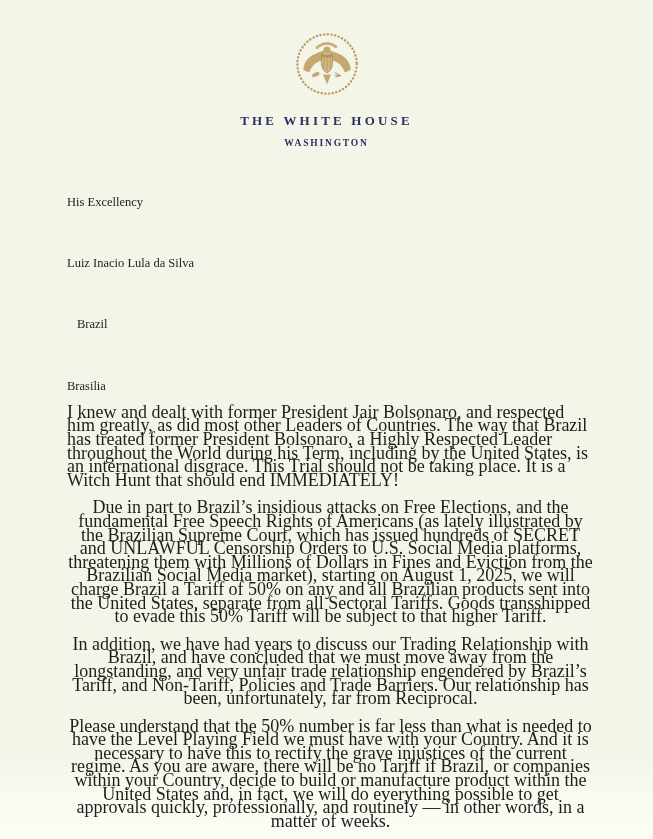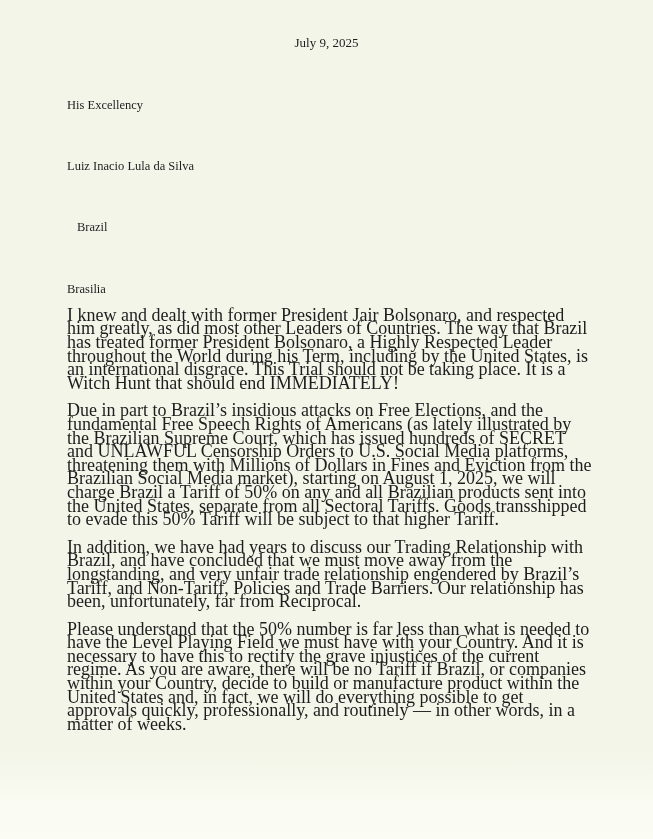--- a/index.html
+++ b/index.html
@@ -50,29 +50,56 @@
     margin: 43px 0 0 67px;
     font-size: 12.5px;
   }
   .letter-body {
     margin: 0 59px 0 67px;
     font-size: 18px;
     line-height: 13.6px;
     text-align: left;
   }
   .letter-body p { margin: 13px 0 0 0; }
-  .letter-body p + p { margin-top: 14px; }
+  .letter-body p + p { margin-top: 14px; text-align: center; }
 </style>
 </head>
 <body>
 
 <div class="page">
 
+  <div class="letterhead">
+    <svg class="seal" viewBox="0 0 100 100" aria-hidden="true">
 
-  <div class="date-line">July 9, 2025</div>
+      <circle cx="50" cy="50" r="45" fill="none" stroke="#b9965a" stroke-width="3.6" stroke-dasharray="0.4 5.2" stroke-linecap="round"></circle>
+
+      <path d="M35 25 Q50 13 65 25" fill="none" stroke="#c6a768" stroke-width="4.5" stroke-dasharray="1.2 3" stroke-linecap="round"></path>
+
+      <path d="M14 59 Q15 37 46 30 L46 44 Q29 46 23 63 Z" fill="#c2a263"></path>
+
+      <path d="M86 59 Q85 37 54 30 L54 44 Q71 46 77 63 Z" fill="#c2a263"></path>
+
+      <circle cx="50" cy="29" r="5.5" fill="#c2a263"></circle>
+
+      <path d="M41.5 36 h17 v12 q0 11 -8.5 15.5 q-8.5 -4.5 -8.5 -15.5 Z" fill="#cfb57c" stroke="#a3824a" stroke-width="1.2"></path>
+
+      <rect x="41.5" y="36" width="17" height="4.5" fill="#b08d50"></rect>
+
+      <path d="M45.5 41 v16 M50 41 v20 M54.5 41 v16" stroke="#a3824a" stroke-width="1"></path>
+
+      <ellipse cx="33" cy="66" rx="6" ry="3" fill="#c2a263" transform="rotate(-24 33 66)"></ellipse>
+
+      <path d="M62 63 l9 5 M62 67 l9 1 M63 70 l8 -3" stroke="#b08d50" stroke-width="1.4"></path>
+
+      <path d="M44 66 L50 81 L56 66 Z" fill="#c2a263"></path>
+    </svg>
+    <div class="org-name">THE WHITE HOUSE</div>
+    <div class="org-location">WASHINGTON</div>
+  </div>
+
 
   <div class="recipient">
     <div class="line">His Excellency</div>
     <div class="line">Luiz Inacio Lula da Silva</div>
     <div class="line indent">Brazil</div>
     <div class="line">Brasilia</div>
   </div>
 
 
   <div class="letter-body">

